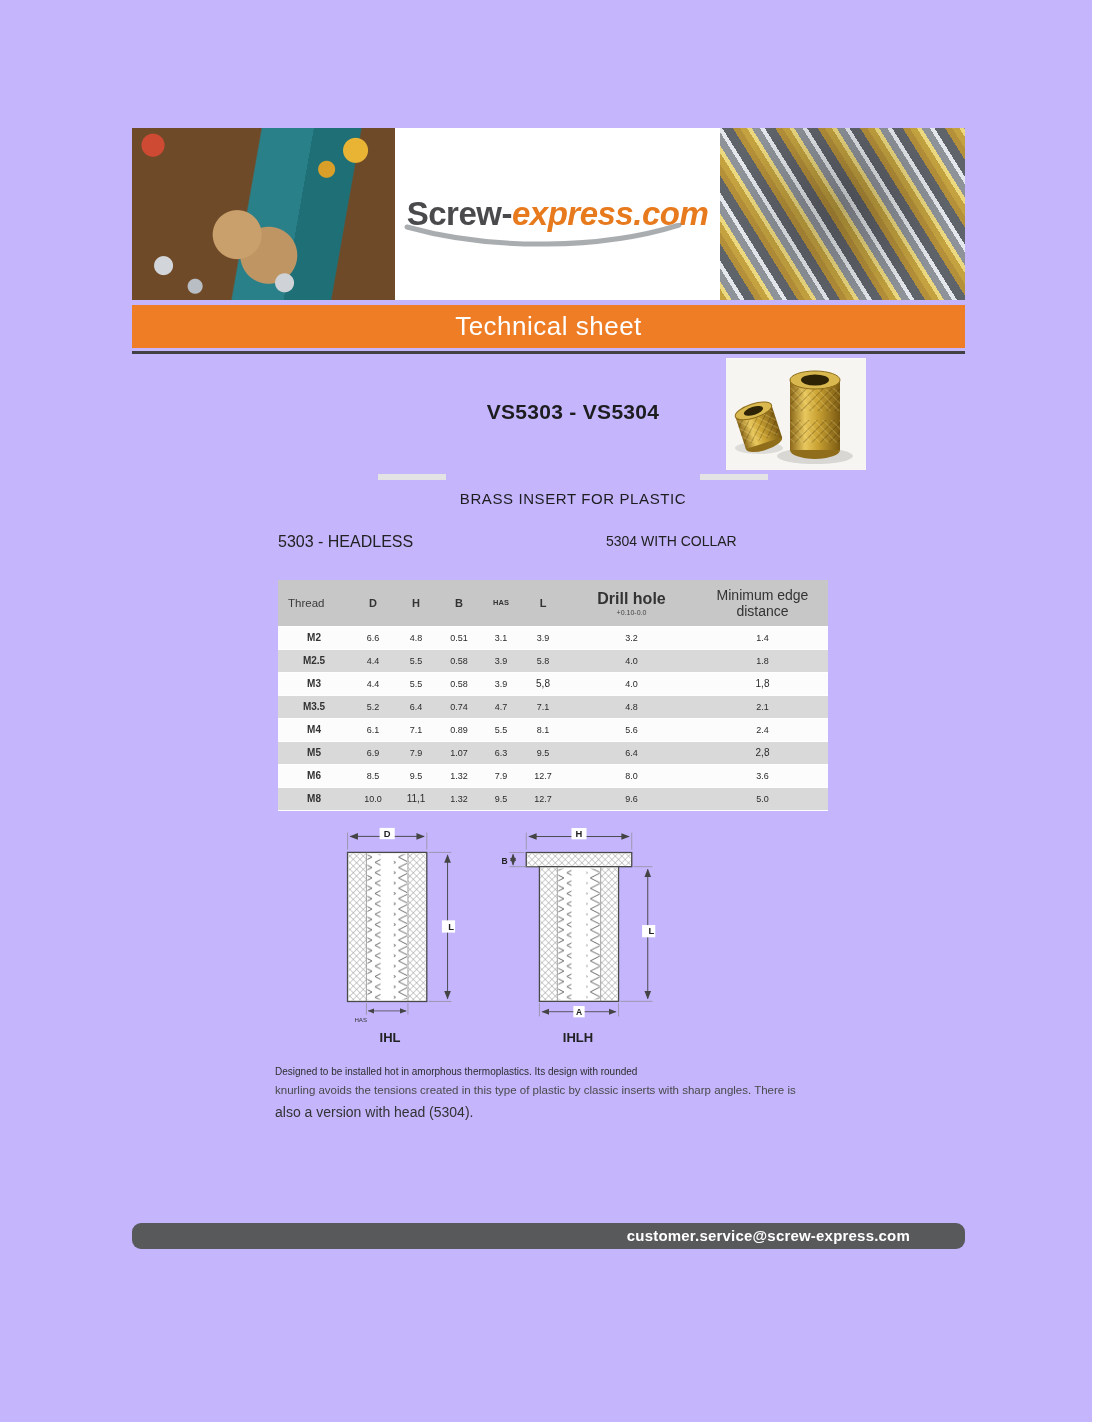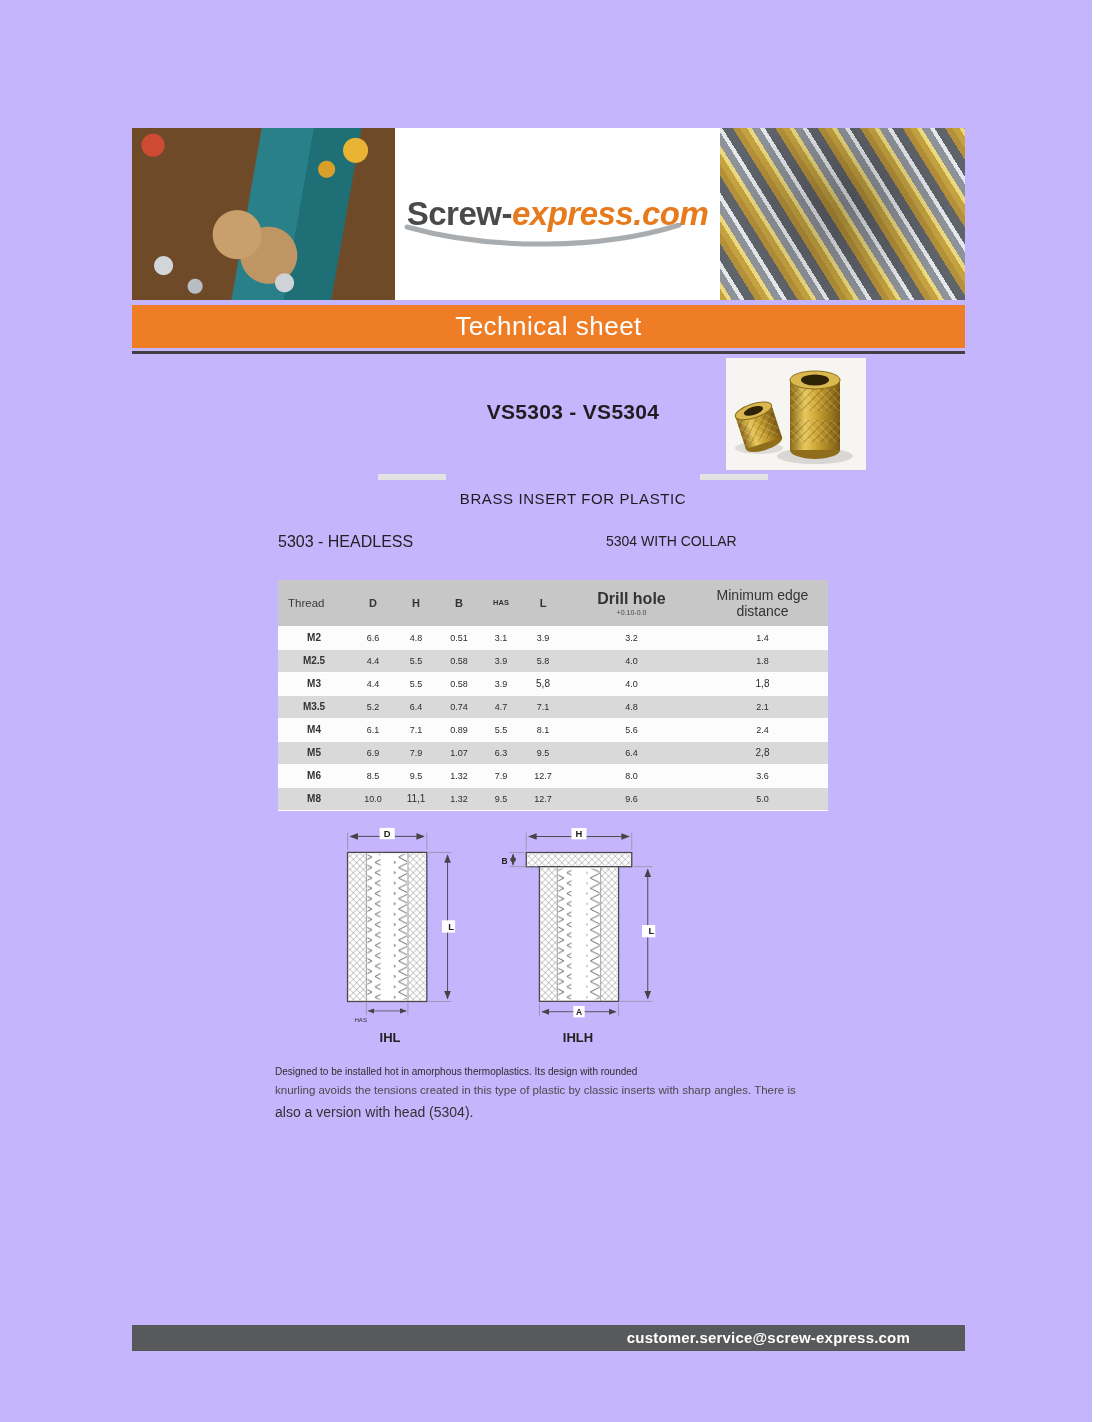--- a/index.html
+++ b/index.html
@@ -74,21 +74,21 @@
   .diagrams svg { display:block; margin:0 auto; }
   .diagrams figcaption { font-weight:bold; font-size:13px; color:#222; margin-top:4px; }
 
   
   .description { position:absolute; top:1066px; left:143px; width:545px; }
   .description .d1 { font-size:10px; color:#2e2e2e; margin-bottom:7px; }
   .description .d2 { font-size:11.5px; color:#4a4a4a; margin-bottom:8px; }
   .description .d3 { font-size:14px; color:#333; }
 
   
-  .footer { position:absolute; top:1325px; left:0; width:833px; height:26px; background:#58595b; }
+  .footer { position:absolute; top:1223px; left:0; width:833px; height:26px; background:#58595b;border-radius:9px; }
   .footer .email { position:absolute; right:55px; top:0; line-height:26px; color:#fff; font-weight:bold; font-size:15px; letter-spacing:0.2px; }
 </style>
 </head>
 <body>
 
 <svg width="0" height="0" style="position:absolute" aria-hidden="true">
   <defs>
     <pattern id="hA" width="5" height="5" patternUnits="userSpaceOnUse" patternTransform="rotate(45)">
       <line x1="0" y1="0" x2="0" y2="5" stroke="#9a9a9a" stroke-width="1"></line>
     </pattern>

